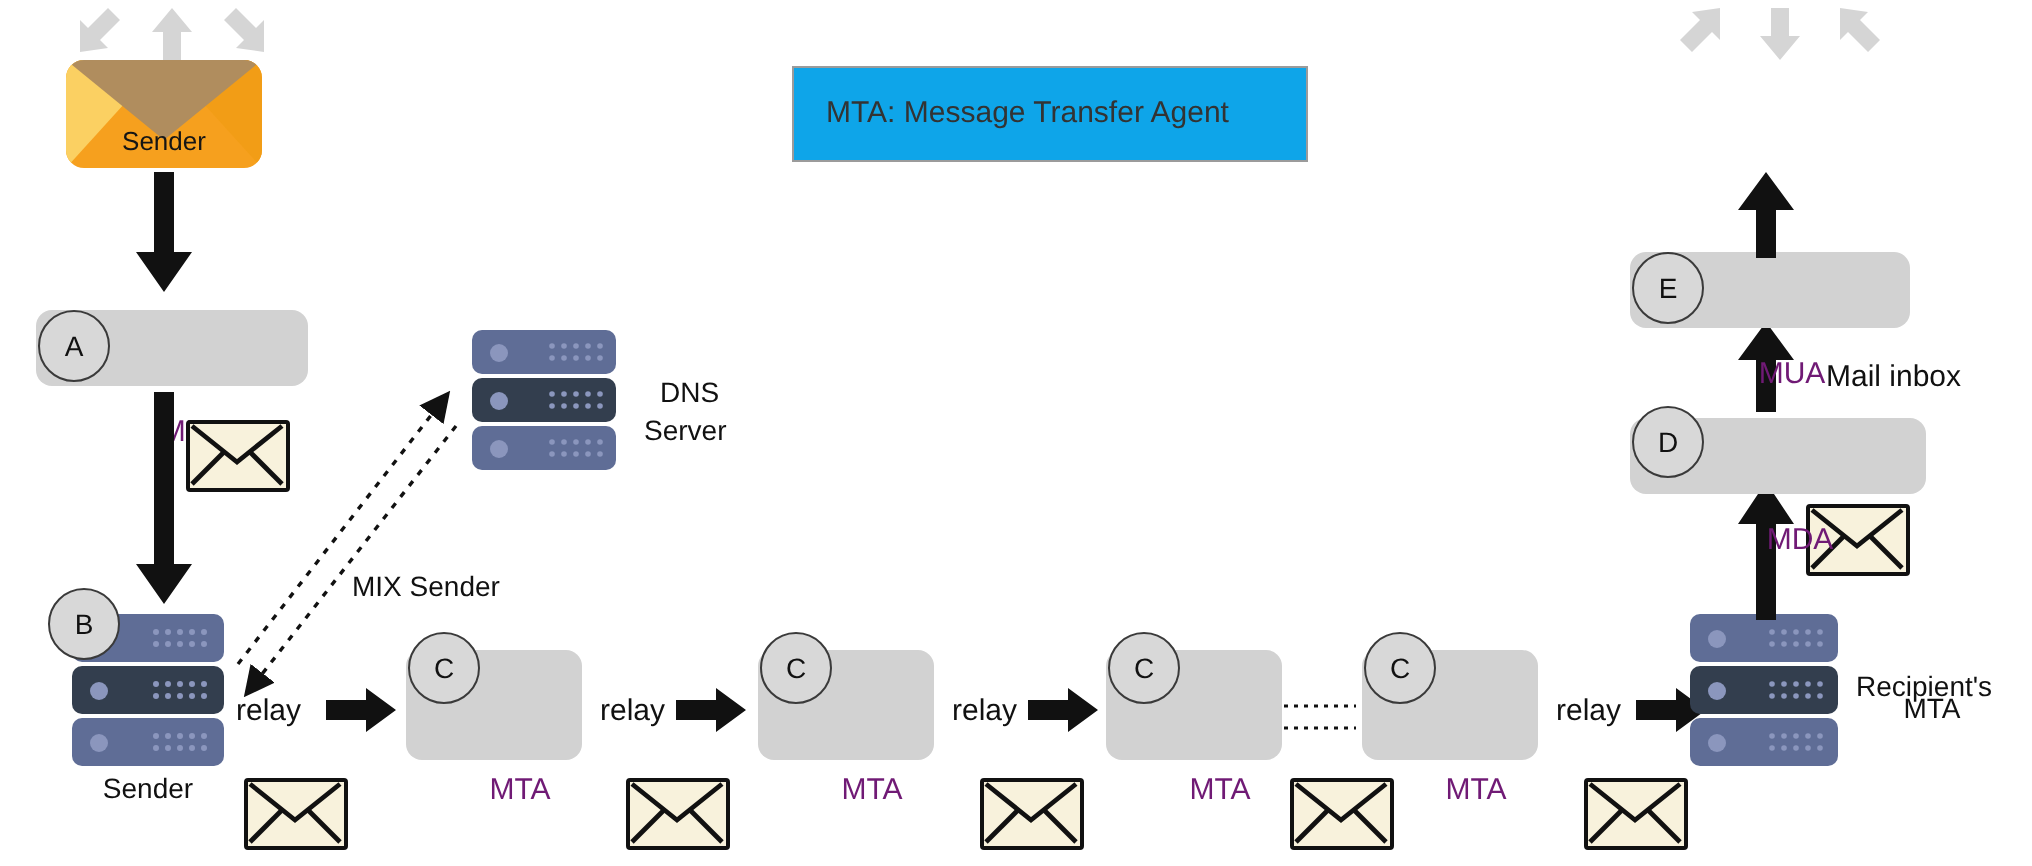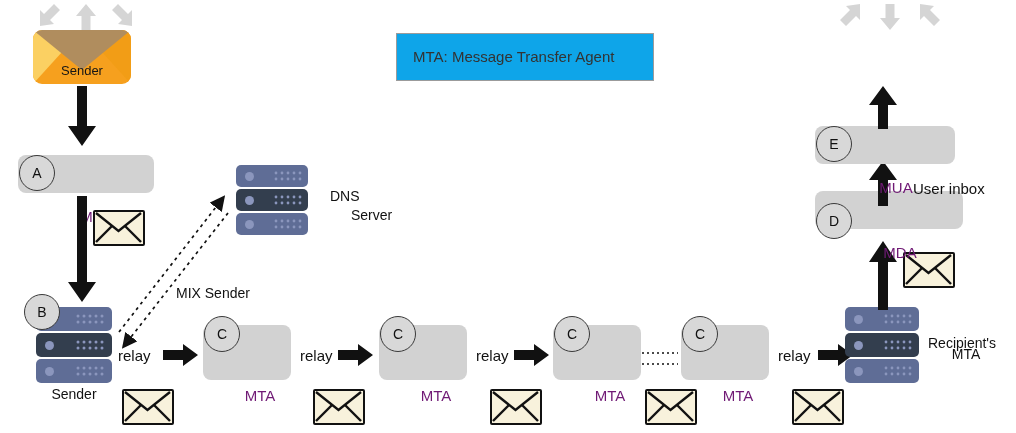--- a/index.html
+++ b/index.html
@@ -311,21 +311,21 @@
               <circle cx="8" cy="8" r="1.4"></circle>
               <circle cx="14" cy="8" r="1.4"></circle>
               <circle cx="20" cy="8" r="1.4"></circle>
               <circle cx="26" cy="8" r="1.4"></circle>
         </g>
           </svg>
       </div>
     </div>
   </div>
   <div class="txt" style="left:330px; top:188px;">DNS</div>
-  <div class="txt" style="left:322px; top:207px;margin-left:29px;">Server</div>
+  <div class="txt" style="left:322px; top:207px;">Server</div>
 
   <div class="abs" style="left:100px; top:180px;">
     <svg width="185" height="170" viewBox="0 0 185 170">
       <defs>
         <marker id="dotarrowA" markerWidth="9" markerHeight="9" refX="7" refY="4.5" orient="auto">
           <path d="M0 0 L9 4.5 L0 9 z" fill="#111"></path>
         </marker>
       </defs>
       <line x1="19" y1="152" x2="123" y2="18" stroke="#111" stroke-width="1.7" stroke-dasharray="3,4" marker-end="url(#dotarrowA)"></line>
       <line x1="128" y1="33" x2="24" y2="166" stroke="#111" stroke-width="1.7" stroke-dasharray="3,4" marker-end="url(#dotarrowA)"></line>
@@ -497,33 +497,33 @@
     </svg>
   </div>
   <div class="smallenv" style="left:903px; top:252px;">
     <svg width="47" height="31" viewBox="0 0 47 31">
       <path d="M1 1 L23.5 19 L46 1" stroke="#111" stroke-width="2.4" fill="none"></path>
       <path d="M1 30 L17 14" stroke="#111" stroke-width="2.4" fill="none"></path>
       <path d="M46 30 L30 14" stroke="#111" stroke-width="2.4" fill="none"></path>
     </svg>
   </div>
 
-  <div class="agentbox" style="left:815px; top:191px; width:148px;text-decoration:underline;">
+  <div class="agentbox" style="left:815px; top:209px; width:148px;text-decoration:underline;">
     <span class="boxlabel">MDA</span>
   </div>
   <div class="stepcircle" style="left:816px; top:203px;">
     <span>D</span>
   </div>
 
   <div class="abs" style="left:866px; top:160px;">
     <svg width="36" height="46" viewBox="0 0 36 46">
       <path d="M12 46 L12 20 L3 20 L17 1 L31 20 L22 20 L22 46 Z" fill="#111"></path>
     </svg>
   </div>
-  <div class="txt" style="left:913px; top:180px; font-size:15px;">User inbox</div>
+  <div class="txt" style="left:913px; top:180px; font-size:15px;">Mail inbox</div>
 
   <div class="agentbox" style="left:815px; top:126px; width:140px;">
     <span class="boxlabel">MUA</span>
   </div>
   <div class="stepcircle" style="left:816px; top:126px;">
     <span>E</span>
   </div>
 
   <div class="abs" style="left:866px; top:85px;">
     <svg width="36" height="44" viewBox="0 0 36 44">

